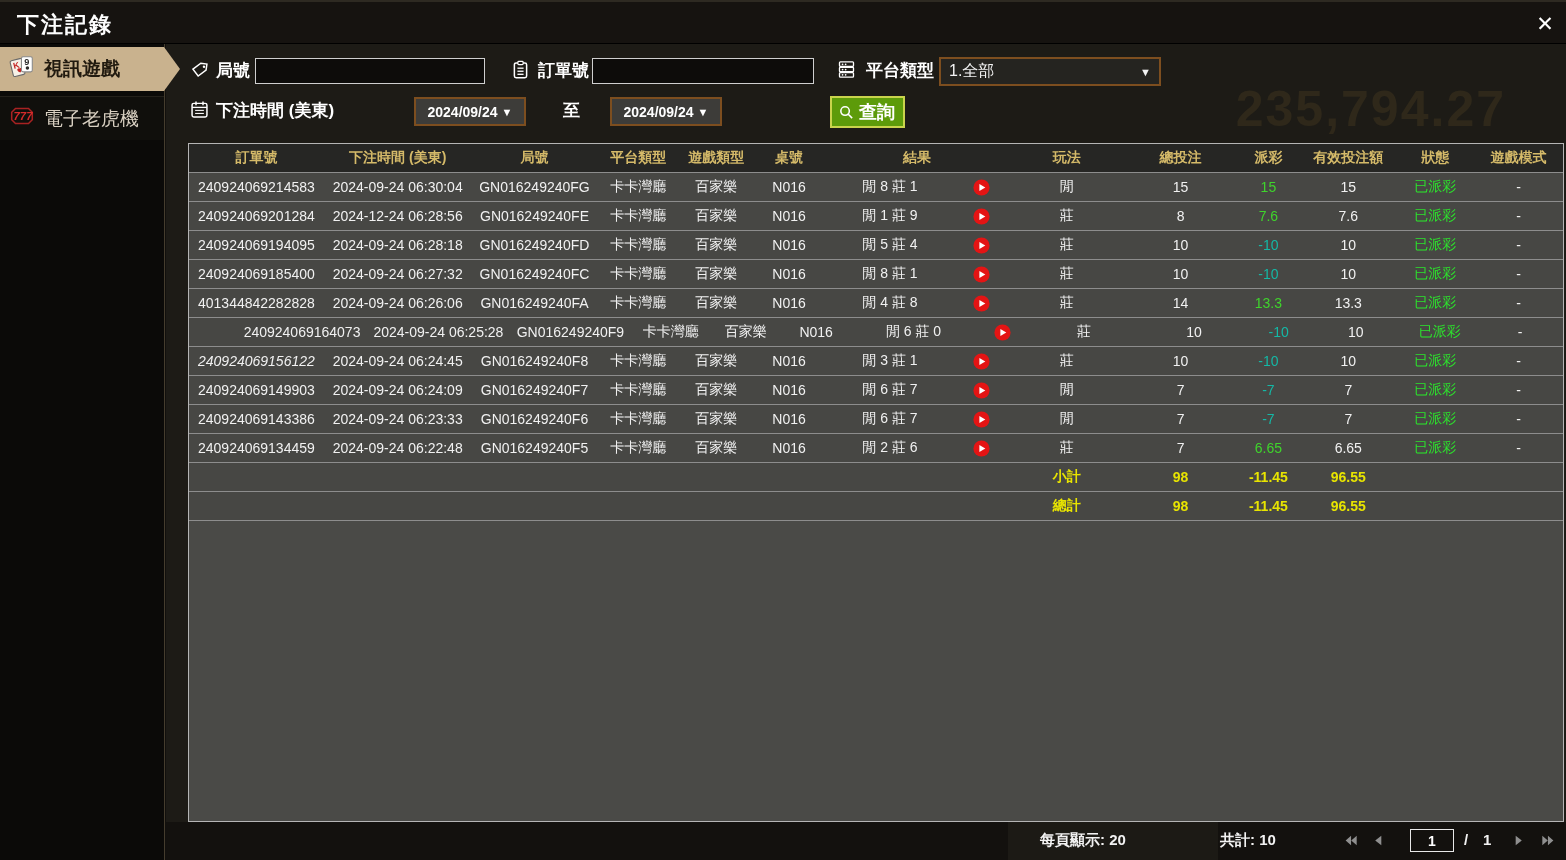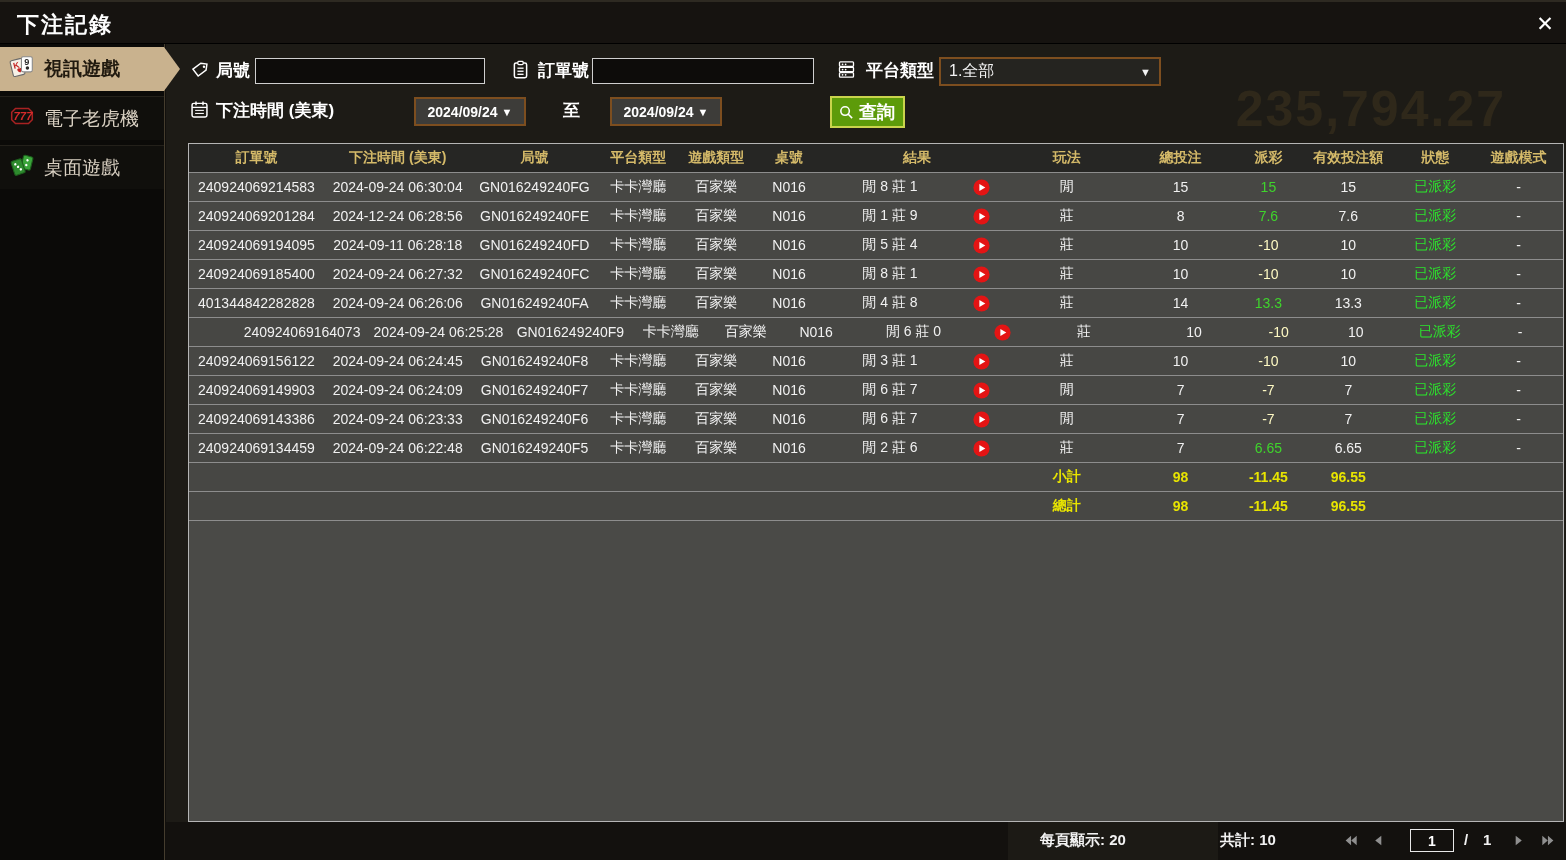--- a/index.html
+++ b/index.html
@@ -43,21 +43,21 @@
     padding:0 8px 0 6px;box-sizing:border-box;cursor:pointer;}
   
   .tbl{position:absolute;left:22px;top:99px;width:1376px;height:679px;background:#4a4a47;
     border:1px solid #b5b5b5;box-sizing:border-box;}
   .t-row{display:flex;height:29px;border-bottom:1px solid #8d8d8d;box-sizing:border-box;background:#474744;}
   .t-row.hdr{background:#262624;}
   .t-cell{display:flex;align-items:center;justify-content:center;font-size:14px;color:#f1f1f1;
     box-sizing:border-box;overflow:hidden;white-space:nowrap;}
   .hdr .t-cell{color:#d5ba69;font-weight:bold;}
   .pos{color:#3fd42c;}
-  .neg{color:#fef9c3;}
+  .neg{color:#14b8a6;}
   .status-ok{color:#2ce32c;}
   .sum-row .t-cell{color:#e8e400;font-weight:bold;}
   .replay{width:17px;height:17px;cursor:pointer;}
   
   .pager{position:absolute;left:0;right:0;bottom:0;height:38px;background:#13110e;}
   .pager .ptxt{position:absolute;top:9px;font-size:15px;font-weight:bold;color:#f2f2f2;white-space:nowrap;}
   .pp-box{position:absolute;left:842px;top:0;width:210px;height:38px;background:#1c1a15;}
   .pg-arrow{position:absolute;top:11px;width:17px;height:15px;cursor:pointer;}
   .page-input{position:absolute;left:1244px;top:7px;width:44px;height:23px;background:#13110e;
     border:1px solid #e8e8e8;color:#fff;font-size:14px;font-weight:bold;text-align:center;box-sizing:border-box;}
@@ -84,36 +84,20 @@
         </svg></span>
       <span>視訊遊戲</span>
     </div>
     <div class="menu-item">
       <span><svg class="menu-icon" viewBox="0 0 24 24">
           <path d="M2.5 8.5 L6 5 h12 l3.5 3.5 v7 L18 19 H6 l-3.5-3.5z" fill="none" stroke="#a82222" stroke-width="1.4"></path>
           <text x="4.2" y="16" font-size="10.5" font-weight="bold" font-style="italic" fill="#d42a2a" font-family="Liberation Sans,sans-serif">777</text>
         </svg></span>
       <span>電子老虎機</span>
     </div>
-    <div class="menu-item">
-      <span><svg class="menu-icon" viewBox="0 0 24 24">
-          <g transform="rotate(14 16 10)">
-            <rect x="12" y="3.5" width="9" height="12.5" rx="1.5" fill="#3aa53a" stroke="#1d5e1d"></rect>
-            <circle cx="16.5" cy="7.5" r="1.1" fill="#fff"></circle>
-            <circle cx="16.5" cy="12" r="1.1" fill="#fff"></circle>
-          </g>
-          <g transform="rotate(-18 9 14)">
-            <rect x="3.5" y="7" width="10" height="13.5" rx="1.5" fill="#2e8b2e" stroke="#1d5e1d"></rect>
-            <circle cx="6.8" cy="10.5" r="1.1" fill="#fff"></circle>
-            <circle cx="10.2" cy="16.5" r="1.1" fill="#fff"></circle>
-            <circle cx="8.5" cy="13.5" r="1.1" fill="#fff"></circle>
-          </g>
-        </svg></span>
-      <span>桌面遊戲</span>
-    </div>
   </div>
 
 <div class="content">
 
   <div class="ghost-balance">235,794.27</div>
 
   <svg class="f-icon" style="left:23px;top:16px;" viewBox="0 0 24 24">
     <g transform="rotate(8 12 11)">
         <path d="M4.5 11.5 L12.5 3.5 h7 v7 L11.5 18.5z" fill="none" stroke="#fff" stroke-width="1.7"></path>
         <circle cx="16.6" cy="7" r="1.4" fill="#fff"></circle>
@@ -232,21 +216,21 @@
         </div>
         <div class="t-cell" style="width: 116px;">莊</div>
         <div class="t-cell" style="width: 112px;">8</div>
         <div class="t-cell pos" style="width: 64px;">7.6</div>
         <div class="t-cell" style="width: 96px;">7.6</div>
         <div class="t-cell status-ok" style="width: 78px;">已派彩</div>
         <div class="t-cell" style="width: 89px;">-</div>
       </div>
       <div class="t-row">
         <div class="t-cell" style="width: 135px;">240924069194095</div>
-        <div class="t-cell" style="width: 148px;">2024-09-11 06:28:18</div>
+        <div class="t-cell" style="width: 148px;">2024-09-24 06:28:18</div>
         <div class="t-cell" style="width: 126px;">GN016249240FD</div>
         <div class="t-cell" style="width: 82px;">卡卡灣廳</div>
         <div class="t-cell" style="width: 74px;">百家樂</div>
         <div class="t-cell" style="width: 72px;">N016</div>
         <div class="t-cell" style="width: 130px;">閒 5 莊 4</div>
         <div class="t-cell" style="width: 54px;">
           <svg class="replay" viewBox="0 0 16 16">
             <circle cx="8" cy="8" r="7.6" fill="#e41414"></circle>
             <path d="M6 4.6 L11.6 8 6 11.4z" fill="#fff"></path>
           </svg>
@@ -315,21 +299,21 @@
           </svg>
         </div>
         <div class="t-cell" style="width: 116px;">莊</div>
         <div class="t-cell" style="width: 112px;">10</div>
         <div class="t-cell neg" style="width: 64px;">-10</div>
         <div class="t-cell" style="width: 96px;">10</div>
         <div class="t-cell status-ok" style="width: 78px;">已派彩</div>
         <div class="t-cell" style="width: 89px;">-</div>
       </div>
       <div class="t-row">
-        <div class="t-cell" style="width: 135px;">240924069156122</div>
+        <div class="t-cell" style="width: 135px; font-style: italic;">240924069156122</div>
         <div class="t-cell" style="width: 148px;">2024-09-24 06:24:45</div>
         <div class="t-cell" style="width: 126px;">GN016249240F8</div>
         <div class="t-cell" style="width: 82px;">卡卡灣廳</div>
         <div class="t-cell" style="width: 74px;">百家樂</div>
         <div class="t-cell" style="width: 72px;">N016</div>
         <div class="t-cell" style="width: 130px;">閒 3 莊 1</div>
         <div class="t-cell" style="width: 54px;">
           <svg class="replay" viewBox="0 0 16 16">
             <circle cx="8" cy="8" r="7.6" fill="#e41414"></circle>
             <path d="M6 4.6 L11.6 8 6 11.4z" fill="#fff"></path>

